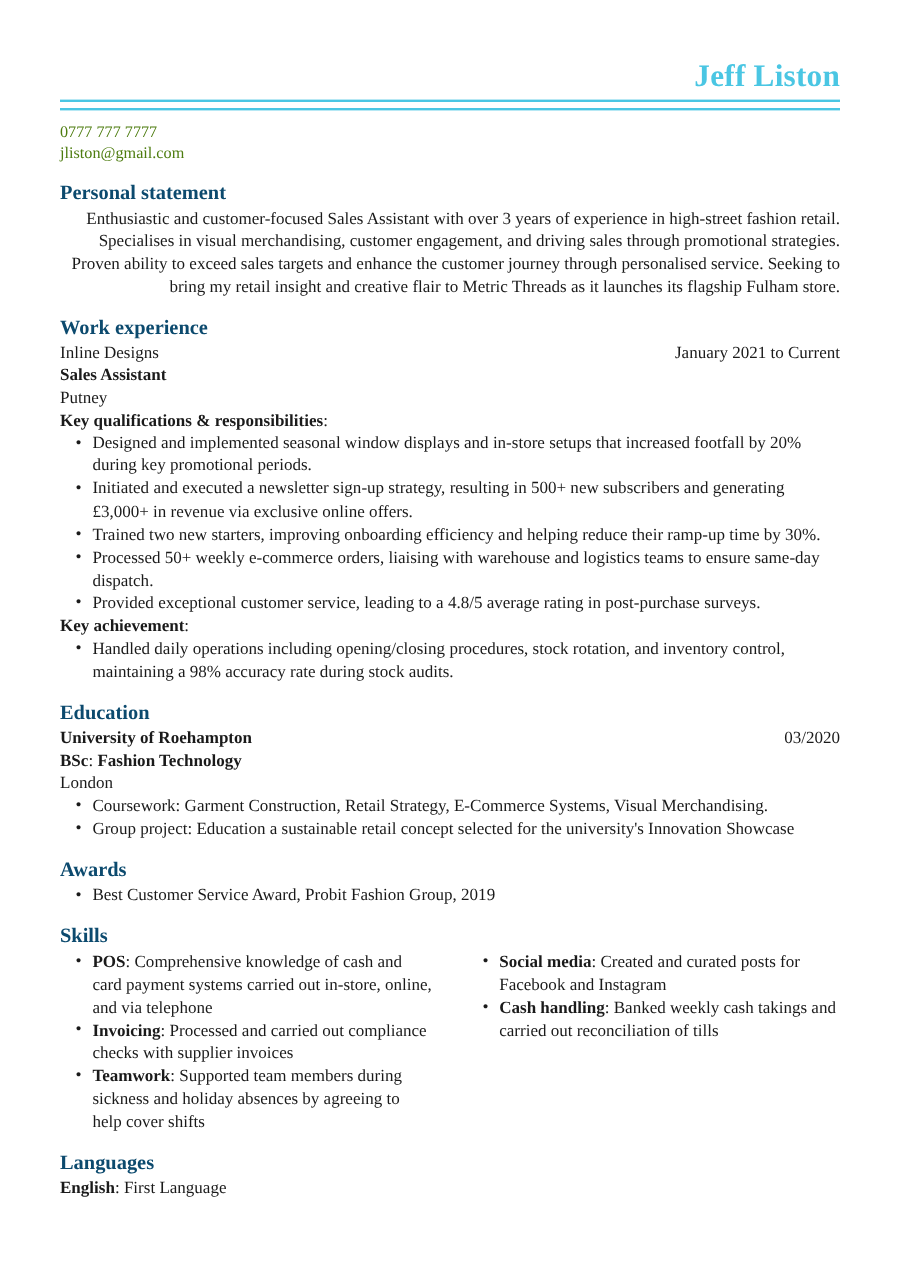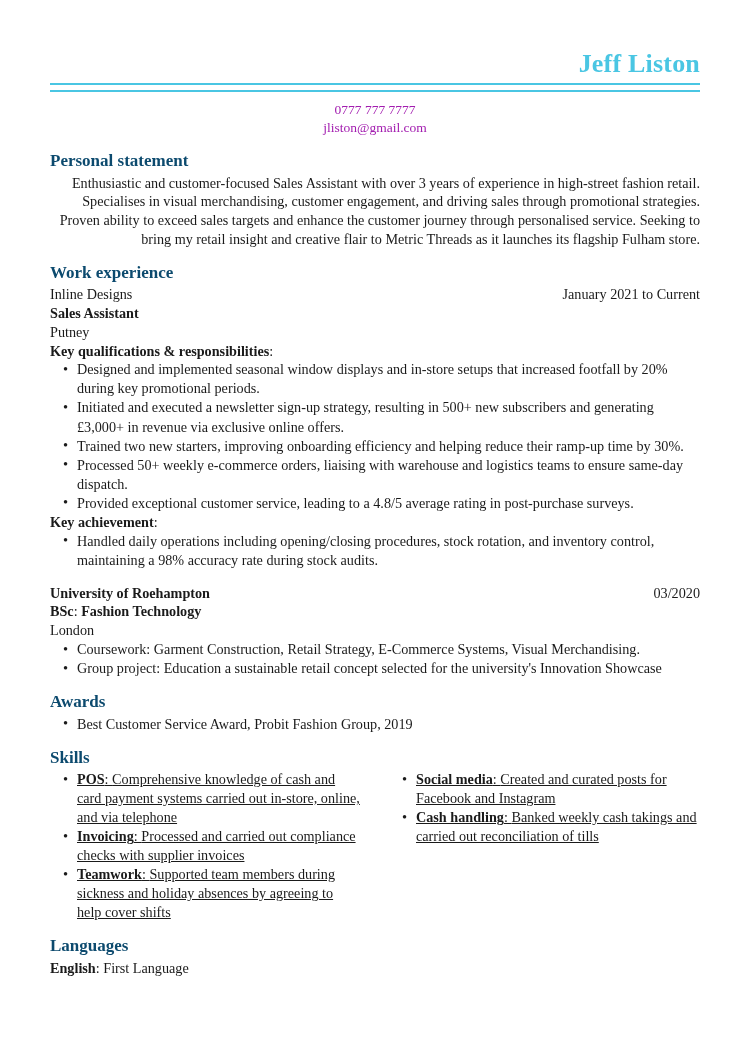--- a/index.html
+++ b/index.html
@@ -33,24 +33,23 @@
     margin: 6px 0 6px 0;
   }
   .rule {
     height: 5px;
     margin: 0 0 9px 0;
     border-top: 2px solid #4ac6e3;
     border-bottom: 2px solid #4ac6e3;
     background: #ffffff;
   }
   .contact {
-    text-align: center;
     font-size: 13.5px;
     line-height: 1.33;
-    color: #a21caf;
+    color: #4d7c0f;
   }
 
   
   .section { margin-top: 14px; }
   .section-title {
     color: #0c4a6e;
     font-size: 17px;
     font-weight: bold;
     line-height: 1.2;
     margin-bottom: 2px;
@@ -96,21 +95,20 @@
     left: 13px;
     top: -0.5px;
     font-size: 14.5px;
     line-height: 1.34;
   }
 
   
   .two-col {
     display: flex;
     gap: 0;
-    text-decoration: underline;
   }
   .two-col .col { width: 50%; box-sizing: border-box; }
   .two-col .col.right-col { padding-left: 14px; }
 
   .nowrap-pad { padding-right: 14px; box-sizing: border-box; }
 </style>
 </head>
 <body>
 
 <div class="page">
@@ -151,20 +149,21 @@
     </ul>
 
     <div class="line"><span class="b">Key achievement</span><span>:</span></div>
 
     <ul class="bullets">
       <li>Handled daily operations including opening/closing procedures, stock rotation, and inventory control, maintaining a 98% accuracy rate during stock audits.</li>
     </ul>
   </div>
 
   <div class="section">
+    <div class="section-title">Education</div>
 
     <div class="row">
       <div class="left b">University of Roehampton</div>
       <div class="right">03/2020</div>
     </div>
 
     <div class="line"><span class="b">BSc</span><span>: </span><span class="b">Fashion Technology</span></div>
 
     <div class="line">London</div>
 

